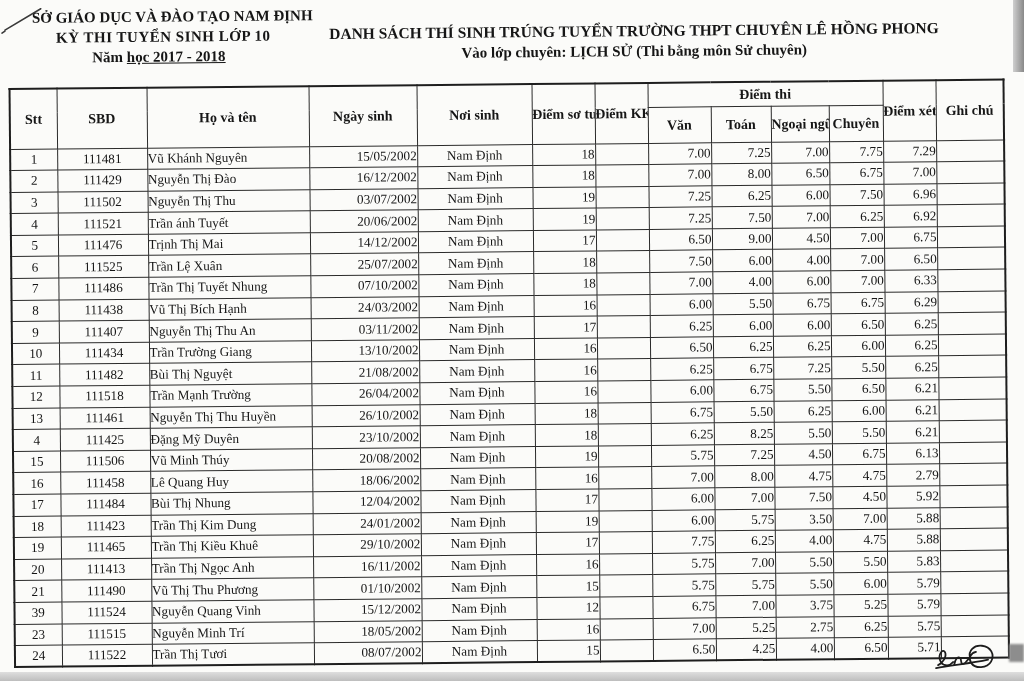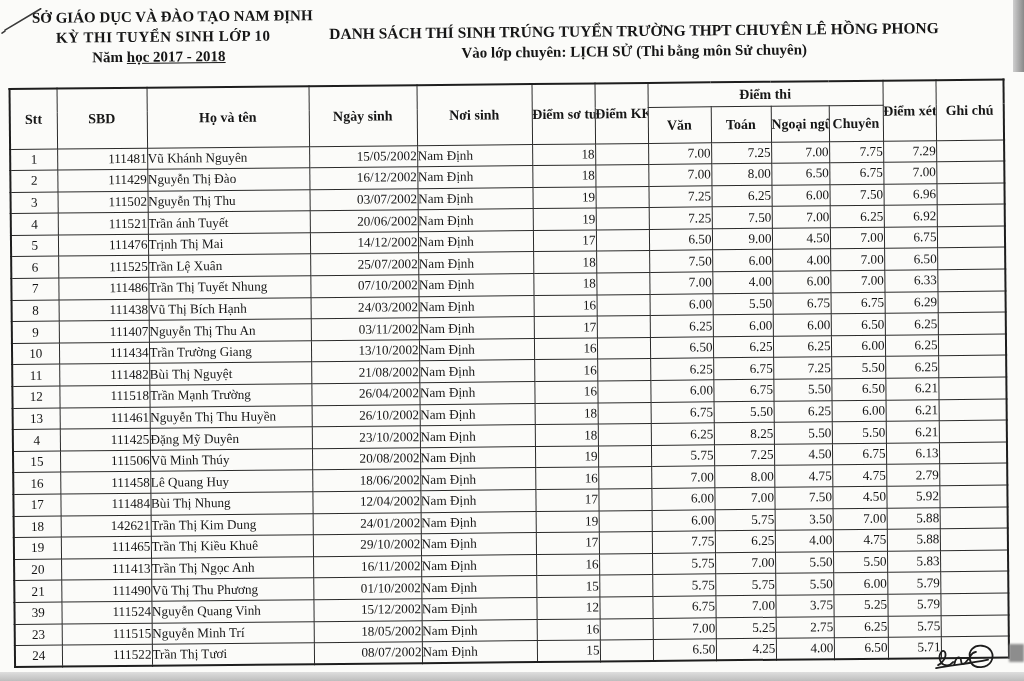--- a/index.html
+++ b/index.html
@@ -37,24 +37,24 @@
   thead th{
     font-weight:bold;text-align:center;vertical-align:middle;
     font-size:14px;line-height:15px;white-space:normal;
   }
   thead tr.h1{height:24px;}
   thead tr.h2{height:36px;}
   thead th{border-bottom-width:2px;}
   tbody tr{height:21.6px;}
   tbody td{vertical-align:middle;line-height:20px;}
   .col-stt{text-align:center;}
-  .col-sbd{text-align:right;padding-left:7px;margin-top:38px;}
+  .col-sbd{text-align:center;padding-left:7px;margin-top:38px;}
   .col-name{text-align:left;padding-left:4px;}
   .col-dob{text-align:right;padding-left:3px;}
-  .col-pob{}
+  .col-pob{text-align:center;}
   .col-diem_so_tuyen{text-align:right;padding-right:3px;}
   .col-diem_kk{text-align:center;}
   .col-van,.col-toan,.col-ngoai_ngu,.col-chuyen{text-align:right;padding-right:4px;}
   .col-diem_xet_do{text-align:right;padding-right:12px;font-family:Liberation Serif, serif;}
   .col-ghi_chu{text-align:center;}
   
   .pen-check{position:absolute;left:6px;top:3px;}
   .signature{position:absolute;left:934px;top:650px;}
   
   .edge-top-right{position:absolute;right:0;top:0;width:11px;height:72px;
@@ -373,21 +373,21 @@
           <td class="col-diem_kk"></td>
           <td class="col-van">6.00</td>
           <td class="col-toan">7.00</td>
           <td class="col-ngoai_ngu">7.50</td>
           <td class="col-chuyen">4.50</td>
           <td class="col-diem_xet_do">5.92</td>
           <td class="col-ghi_chu"></td>
         </tr>
         <tr>
           <td class="col-stt">18</td>
-          <td class="col-sbd">142621</td>
+          <td class="col-sbd">111423</td>
           <td class="col-name">Trần Thị Kim Dung</td>
           <td class="col-dob">24/01/2002</td>
           <td class="col-pob">Nam Định</td>
           <td class="col-diem_so_tuyen">19</td>
           <td class="col-diem_kk"></td>
           <td class="col-van">6.00</td>
           <td class="col-toan">5.75</td>
           <td class="col-ngoai_ngu">3.50</td>
           <td class="col-chuyen">7.00</td>
           <td class="col-diem_xet_do">5.88</td>

